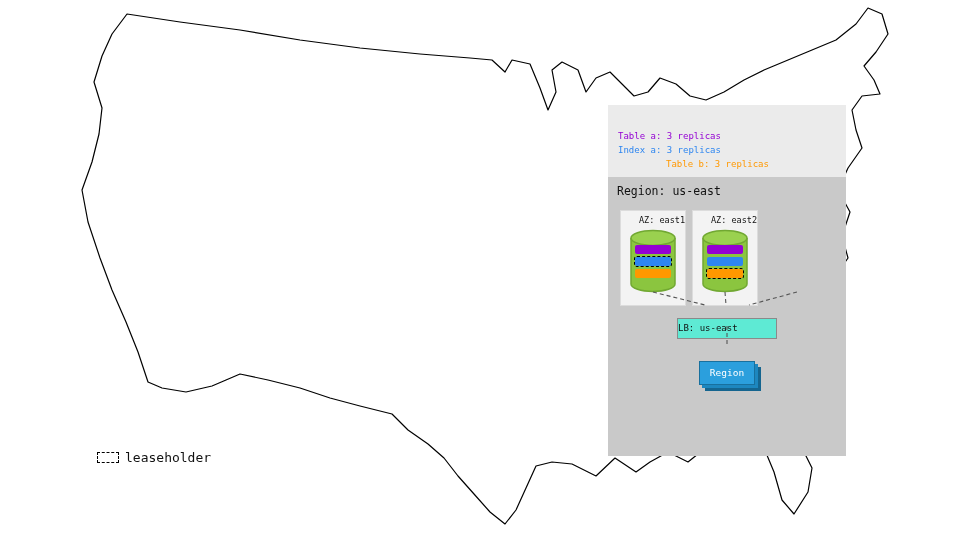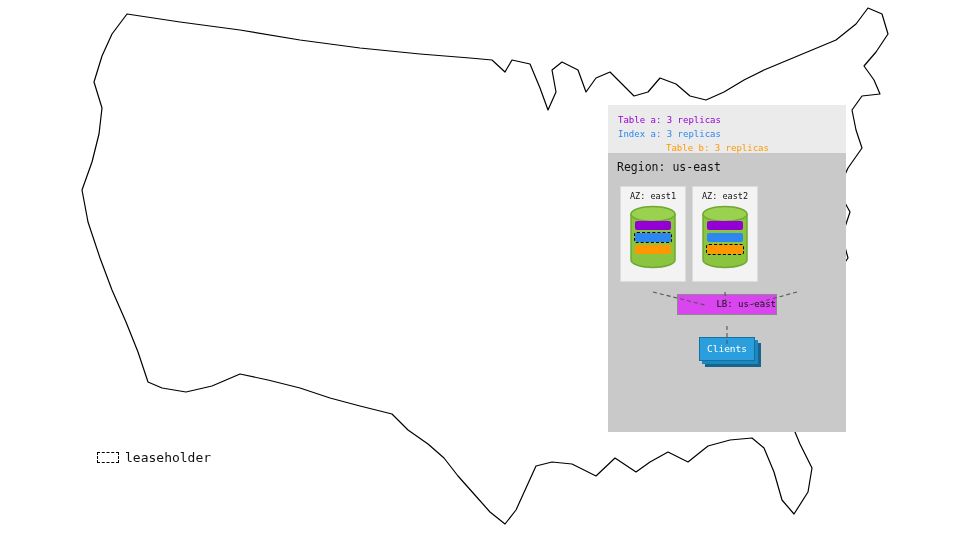--- a/index.html
+++ b/index.html
@@ -1,34 +1,34 @@
 <!DOCTYPE html>
 <html><head>
 <meta charset="utf-8">
 <style>
   html,body{margin:0;padding:0;background:#fff;}
   .canvas{position:relative;width:960px;height:540px;background:#fff;overflow:hidden;
           font-family:"DejaVu Sans Mono",monospace;color:#111;}
   .map{position:absolute;left:0;top:0;z-index:1;}
   .overlay{position:absolute;left:608px;top:105px;width:238px;z-index:2;}
-  .legend{background:#ebebeb;height:48px;box-sizing:border-box;padding:8px 0 0 10px;}
+  .legend{background:#ebebeb;height:72px;box-sizing:border-box;padding:24px 0 0 10px;}
   .legend-line{font-size:9px;line-height:14px;white-space:pre;}
   .region{position:relative;background:#c9c9c9;height:279px;}
   .region-label{position:absolute;left:9px;top:7px;font-size:11.5px;color:#111;}
   .az{position:absolute;top:33px;width:66px;height:96px;background:#f3f3f3;
       border:1px solid #dcdcdc;box-sizing:border-box;}
   .az1{left:12px}.az2{left:84px}.az3{left:156px}
-  .az-label{font-size:8.5px;text-align:center;margin-top:4px;color:#111;}
+  .az-label{font-size:8.5px;text-align:right;margin-top:4px;color:#111;}
   .cyl{position:absolute;left:8px;top:18px;}
   .bar{position:absolute;left:14px;width:36px;height:9px;border-radius:2px;}
   .bar.b1{top:34px}.bar.b2{top:46px}.bar.b3{top:58px}
   .bar.lh{outline:1.5px dashed #000;outline-offset:0;}
-  .lb{position:absolute;left:69px;top:141px;width:100px;height:21px;background:#d946ef;
+  .lb{position:absolute;left:69px;top:141px;width:100px;height:21px;background:#5eead4;
       border:1px solid #8a8a8a;box-sizing:border-box;font-size:9px;line-height:19px;
-      text-align:right;color:#111;}
+      text-align:left;color:#111;}
   .clients{position:absolute;left:91px;top:184px;width:56px;height:24px;box-sizing:border-box;
       border:1px solid #18709e;font-size:9.5px;line-height:22px;text-align:center;color:#fff;
       box-shadow:3px 3px 0 0 #1d87bf, 6px 6px 0 0 #15658f;}
   .connectors{position:absolute;left:0;top:0;z-index:3;pointer-events:none;}
   .lh-legend{position:absolute;left:97px;top:450px;z-index:2;display:flex;align-items:center;
       gap:6px;font-size:13px;color:#111;}
   .lh-swatch{display:inline-block;width:20px;height:9px;background:#fff;border:1.5px dashed #000;}
 </style>
 </head>
 <body>
@@ -80,21 +80,21 @@
           <ellipse cx="24" cy="9" rx="22" ry="7.5" fill="#9ad14f" stroke="#71a832" stroke-width="1.5"></ellipse>
         </svg>
         <div class="bar b1" style="background: rgb(148, 0, 211);"></div>
         <div class="bar b2" style="background: rgb(46, 134, 240);"></div>
         <div class="bar b3 lh" style="background: rgb(255, 152, 0);"></div>
       </div>
 
 
       <div class="lb">LB: us-east</div>
 
-      <div class="clients" style="background: rgb(43, 159, 221);">Clients</div>
+      <div class="clients" style="background: rgb(43, 159, 221);">Region</div>
     </div>
   </div>
 
   <svg class="connectors" width="960" height="540" viewBox="0 0 960 540">
     <g stroke="#555" stroke-width="1.1" stroke-dasharray="4 3" fill="none">
       <line x1="653" y1="292" x2="705" y2="305"></line>
       <line x1="725" y1="292" x2="726" y2="305"></line>
       <line x1="797" y1="292" x2="749" y2="305"></line>
       <line x1="727" y1="326" x2="727" y2="347"></line>
     </g>

